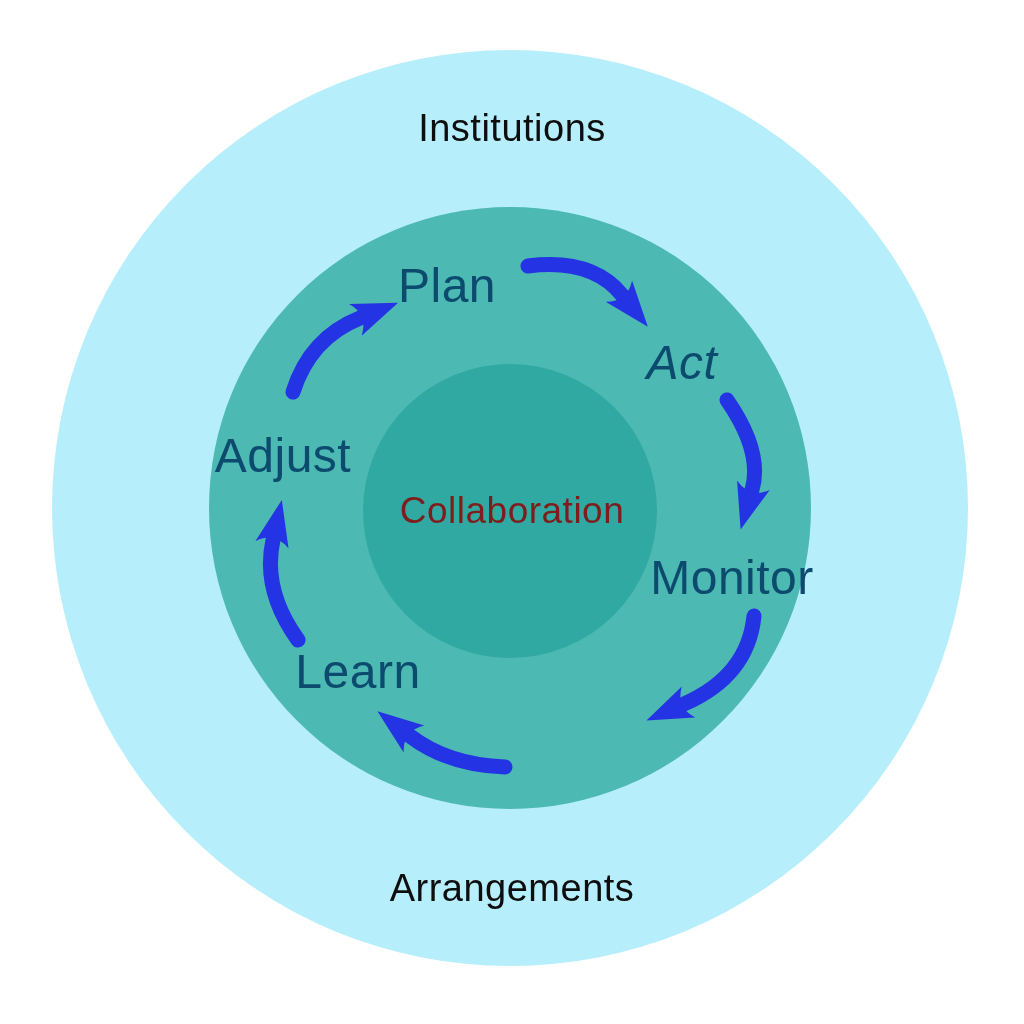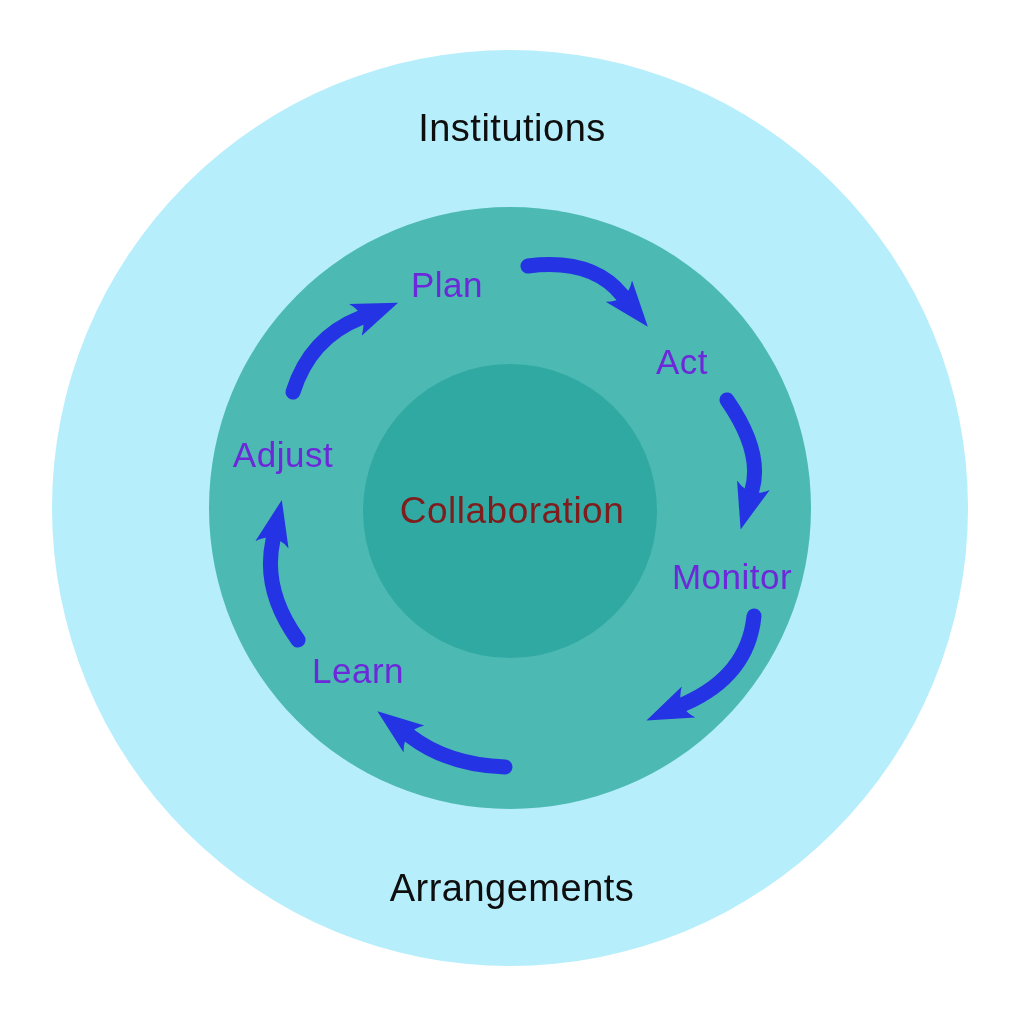--- a/index.html
+++ b/index.html
@@ -25,35 +25,35 @@
     transform: translate(-50%, -50%);
     white-space: nowrap;
     user-select: none;
   }
   .label.outer {
     color: #0e0e0e;
     font-size: 38px;
     letter-spacing: 0.5px;
   }
   .label.ring {
-    color: #6d28d9;
-    font-size: 35px;
+    color: #0c4a6e;
+    font-size: 48px;
     letter-spacing: 0.5px;
   }
   .label.center {
     color: #7f1d1d;
     font-size: 37px;
     letter-spacing: 0.5px;
   }
   
   .pos-institutions { left: 512px; top: 128px; }
   .pos-arrangements { left: 512px; top: 888px; }
   .pos-collaboration { left: 512px; top: 511px; }
   .pos-plan     { left: 447px; top: 285px; }
-  .pos-act      { left: 682px; top: 362px; }
+  .pos-act      { left: 682px; top: 362px; font-style: italic; }
   .pos-monitor  { left: 732px; top: 577px; }
   .pos-evaluate { left: 565px; top: 733px; }
   .pos-learn    { left: 358px; top: 671px; }
   .pos-adjust   { left: 283px; top: 455px; }
 </style>
 </head>
 <body>
 
 <div class="stage">
 

